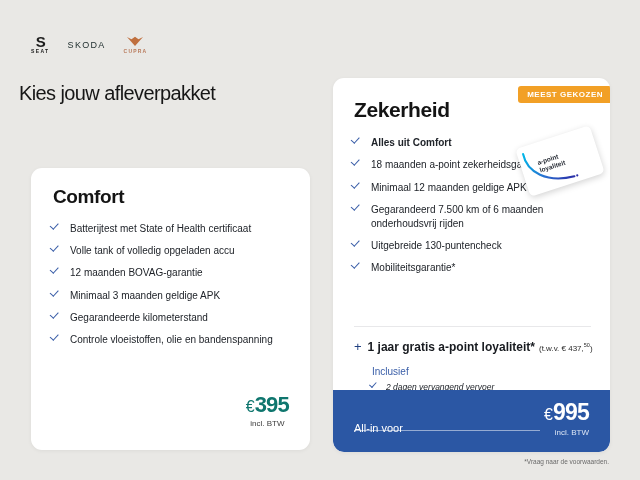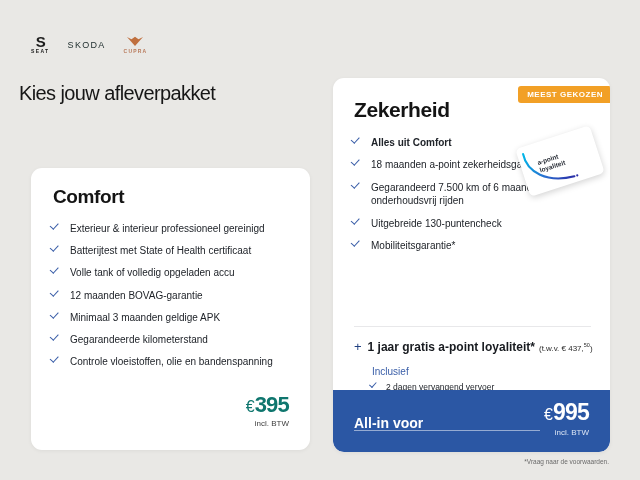--- a/index.html
+++ b/index.html
@@ -67,36 +67,36 @@
 
   .zeker-list { position:absolute; left:21px; top:58px; width:240px; font-size:10px; line-height:1.34; color:#20242a; }
   .zeker-list li { margin-bottom:11px; }
   .zeker-list li.bold .feat-text { font-weight:700; }
 
   
   .price-block { position:absolute; right:21px; text-align:right; }
   .comfort-price { bottom:22px; }
   .price-main { font-size:22px; font-weight:700; letter-spacing:-0.8px; color:#0f766e; line-height:1; }
   .price-main .cur { font-size:16px; font-weight:400; letter-spacing:0; }
-  .price-sub { font-size:8px; color:#3d3d3d; margin-top:3px; }
+  .price-sub { font-size:8px; color:#3d3d3d; margin-top:3px;text-align:center; }
 
   
   .divider { position:absolute; left:21px; top:248px; width:237px; height:1px; background:#e8e8ea; }
 
   
   .loyal-row { position:absolute; left:21px; top:262px; width:248px; display:flex; align-items:baseline; }
   .plus { font-size:13px; color:#1f3f80; line-height:1; margin-right:6px; font-weight:400; }
   .loyal-title { font-size:12px; font-weight:700; color:#171a1f; }
   .loyal-value { font-size:8px; color:#2a2a2a; margin-left:4px; }
   .loyal-value sup { font-size:5.5px; vertical-align:super; }
 
   .inclusief { position:absolute; left:39px; top:288px; width:180px; }
   .incl-label { font-size:10px; color:#3a5ea8; margin-bottom:5px; }
   .incl-list { list-style:none; }
-  .incl-list li { position:relative; padding-left:14px; margin-bottom:6px; font-size:8.5px; color:#20242a; }
+  .incl-list li { position:relative; padding-left:14px; margin-bottom:6px; font-size:8.5px; color:#20242a;font-style:italic; }
   .incl-list li .tick { position:absolute; left:0; top:2px; width:8px; height:7px; }
   .incl-list li .tick::before {
     content:""; position:absolute; left:0; top:0;
     width:5.5px; height:3px;
     border-left:1.1px solid #3a5ea8; border-bottom:1.1px solid #3a5ea8;
     transform:rotate(-48deg); transform-origin:left bottom;
   }
 
   
   .loyalcard {
@@ -111,21 +111,21 @@
     position:absolute; left:17px; top:16px;
     font-size:6.5px; font-weight:700; color:#2a2f38; line-height:1.25;
   }
   .loyal-card-wrap { position:absolute; left:0; top:0; width:277px; height:417px; pointer-events:none; }
 
   
   .bluebar {
     position:absolute; left:0; bottom:0; width:277px; height:62px;
     background:#2b57a4; border-radius:0 0 11px 11px;
   }
-  .bluebar .label { position:absolute; left:21px; top:25px; font-size:14px; color:#ffffff;font-weight:bold; }
+  .bluebar .label { position:absolute; left:21px; top:32px; font-size:11px; color:#ffffff; }
   .bluebar .price-main { color:#ffffff; position:absolute; right:21px; top:11px; font-size:23px; }
   .bluebar .price-sub { color:#dce6f5; position:absolute; right:21px; top:38px; font-size:8px; margin:0; }
   .bluebar .rule { position:absolute; left:21px; right:70px; top:40px; height:1px; background:rgba(255,255,255,0.5); }
 
   
   .footnote {
     position:absolute; right:31px; top:458px;
     font-size:6.5px; color:#6a6a6a;
   }
 </style>
@@ -149,24 +149,20 @@
   </div>
 
   <h1 class="page-title">Kies jouw afleverpakket</h1>
 
   <div class="card card-comfort">
     <div class="card-title comfort-title">Comfort</div>
 
     <ul class="feat comfort-list">
       <li>
           <span class="tick"></span>
-          <span class="feat-text">Exterieur &amp; interieur professioneel gereinigd</span>
-        </li>
-      <li>
-          <span class="tick"></span>
           <span class="feat-text">Batterijtest met State of Health certificaat</span>
         </li>
       <li>
           <span class="tick"></span>
           <span class="feat-text">Volle tank of volledig opgeladen accu</span>
         </li>
       <li>
           <span class="tick"></span>
           <span class="feat-text">12 maanden BOVAG-garantie</span>
         </li>
@@ -196,20 +192,24 @@
     <div class="card-title zeker-title">Zekerheid</div>
 
     <ul class="feat zeker-list">
       <li class="bold">
           <span class="tick"></span>
           <span class="feat-text">Alles uit Comfort</span>
         </li>
       <li>
           <span class="tick"></span>
           <span class="feat-text">18 maanden a-point zekerheidsgarantie</span>
+        </li>
+      <li>
+          <span class="tick"></span>
+          <span class="feat-text">Minimaal 12 maanden geldige APK</span>
         </li>
       <li>
           <span class="tick"></span>
           <span class="feat-text">Gegarandeerd 7.500 km of 6 maanden onderhoudsvrij rijden</span>
         </li>
       <li>
           <span class="tick"></span>
           <span class="feat-text">Uitgebreide 130-puntencheck</span>
         </li>
       <li>

